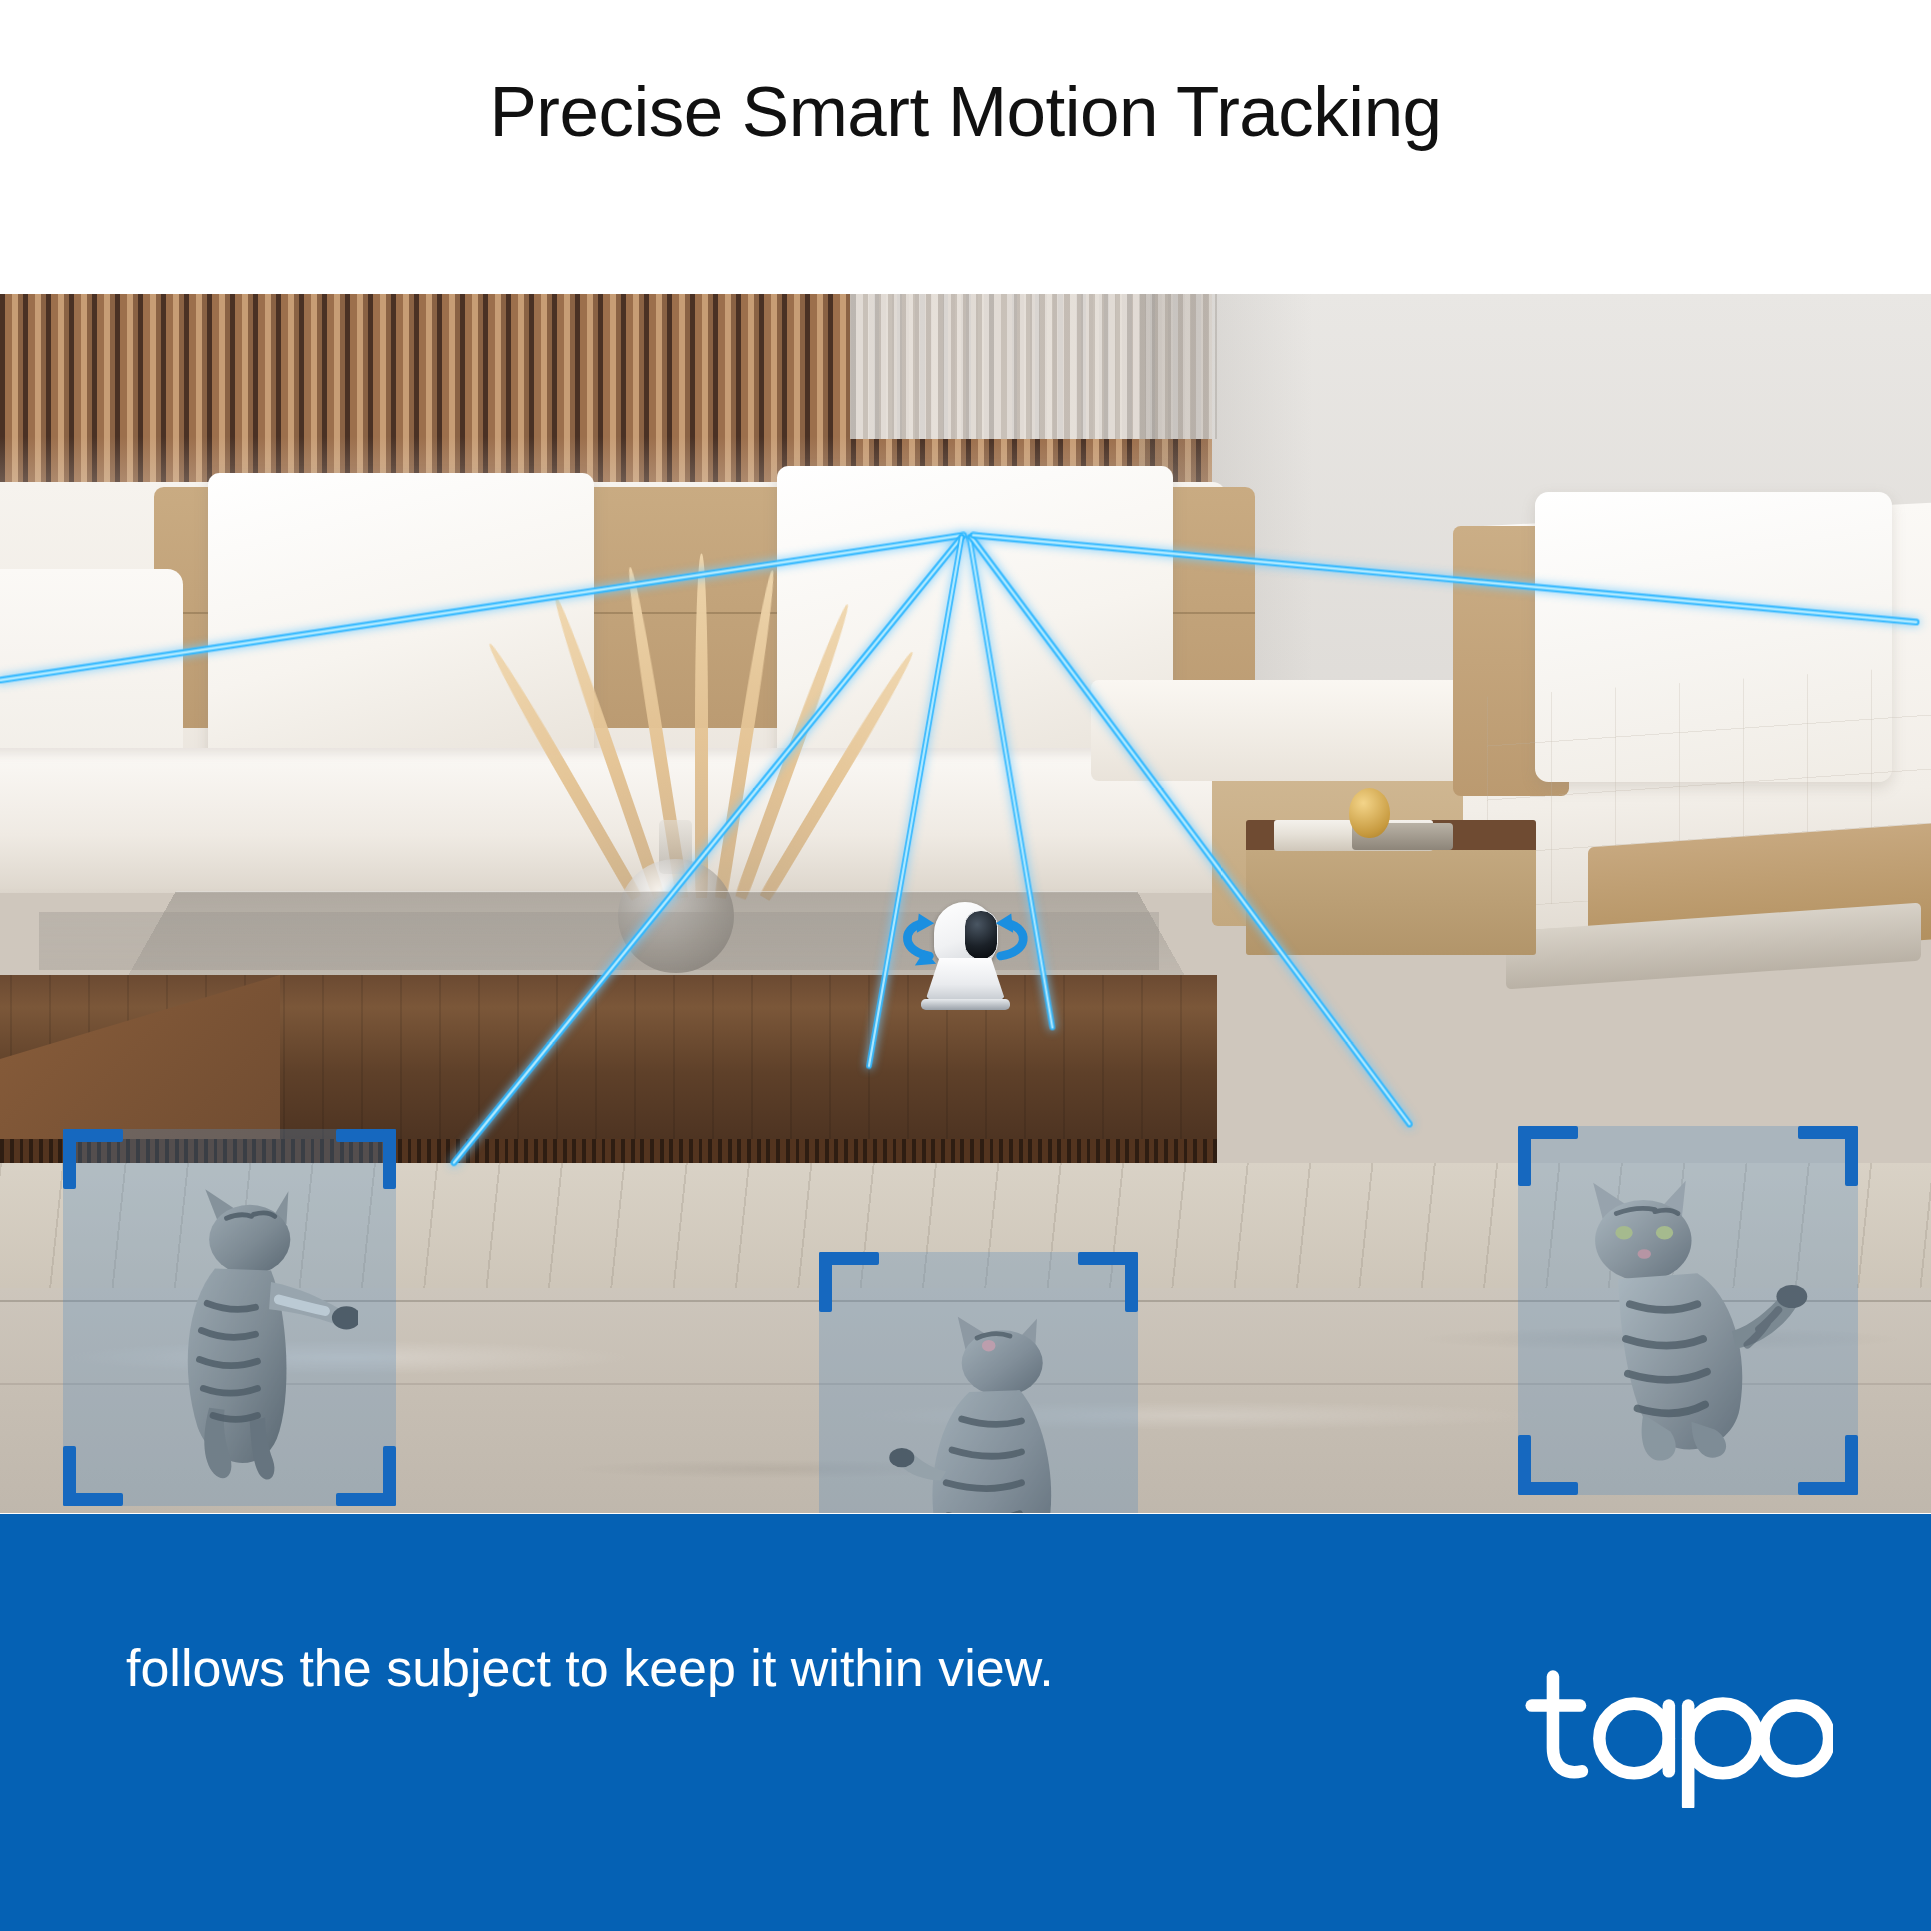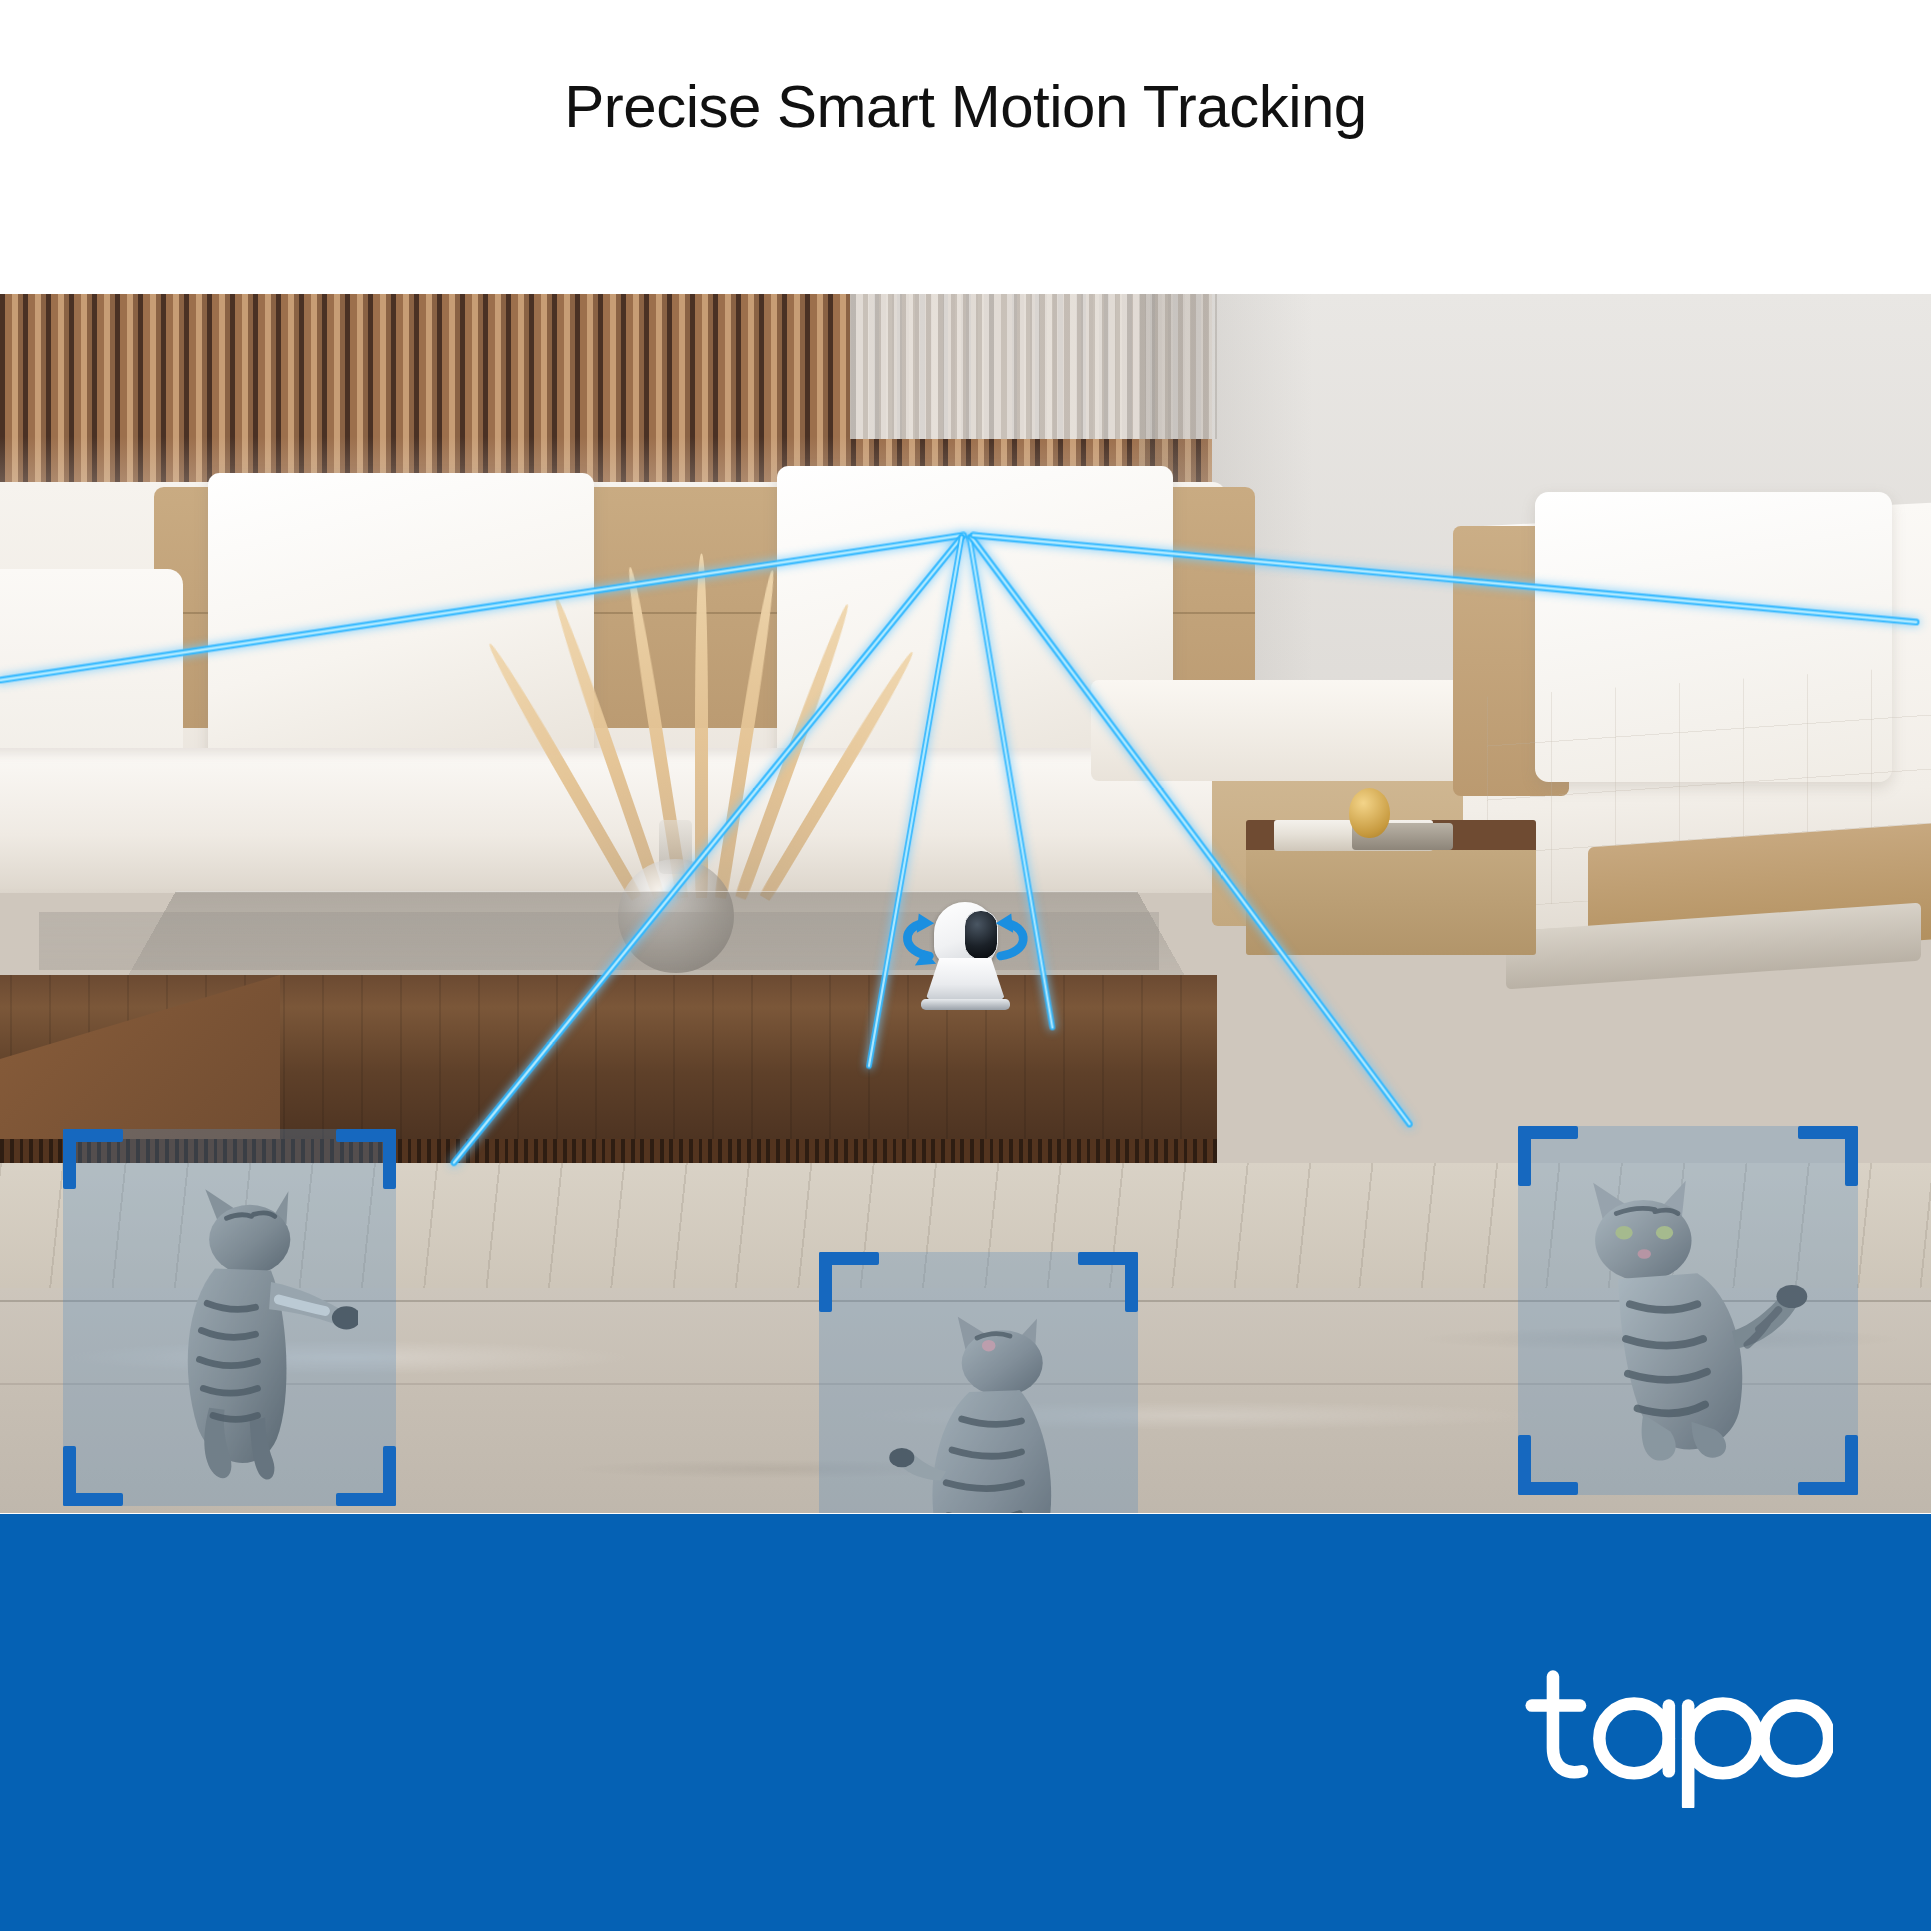--- a/index.html
+++ b/index.html
@@ -4,21 +4,21 @@
 <title>Tapo Precise Smart Motion Tracking</title>
 <style>
   html,body{margin:0;padding:0;background:#fff;}
   body{font-family:"Liberation Sans","DejaVu Sans",sans-serif;}
 
   #page{position:relative;width:1931px;height:1931px;overflow:hidden;background:#ffffff;}
 
   
   .title-band{position:absolute;left:0;top:0;width:1931px;height:294px;background:#ffffff;}
   .page-title{position:absolute;left:0;top:75px;width:1931px;text-align:center;
-    font-size:60px;line-height:1.05;font-weight:400;color:#111111;letter-spacing:-0.5px;
+    font-size:71px;line-height:1.05;font-weight:400;color:#111111;letter-spacing:-0.5px;
     font-family:"Liberation Sans","DejaVu Sans",sans-serif;white-space:nowrap;}
 
   
   .photo{position:absolute;left:0;top:294px;width:1931px;height:1219px;overflow:hidden;
     background:#cfc7bd;}
 
   
   .wall{position:absolute;left:0;top:0;width:1931px;height:415px;
     background:linear-gradient(180deg,#eceae7 0%,#e6e3df 60%,#ddd9d4 100%);}
   .wall-right{position:absolute;left:1139px;top:0;width:792px;height:415px;
@@ -473,20 +473,21 @@
           <i class="h"></i>
           <i class="v"></i>
         </div>
     </div>
 
   </div>
 
   <div class="banner"></div>
 
   <div class="banner-text">
+    <span>follows the subject to keep it within view.</span>
   </div>
 
   <div class="tapo-logo">
     <svg viewBox="0 0 320 150" width="309" height="145">
       <g fill="none" stroke="#ffffff" stroke-width="13" stroke-linecap="round">
 
         <path d="M30 14 L30 88 C30 108 44 116 60 112"></path>
         <path d="M8 44 L58 44"></path>
 
         <circle cx="114" cy="78" r="36"></circle>

